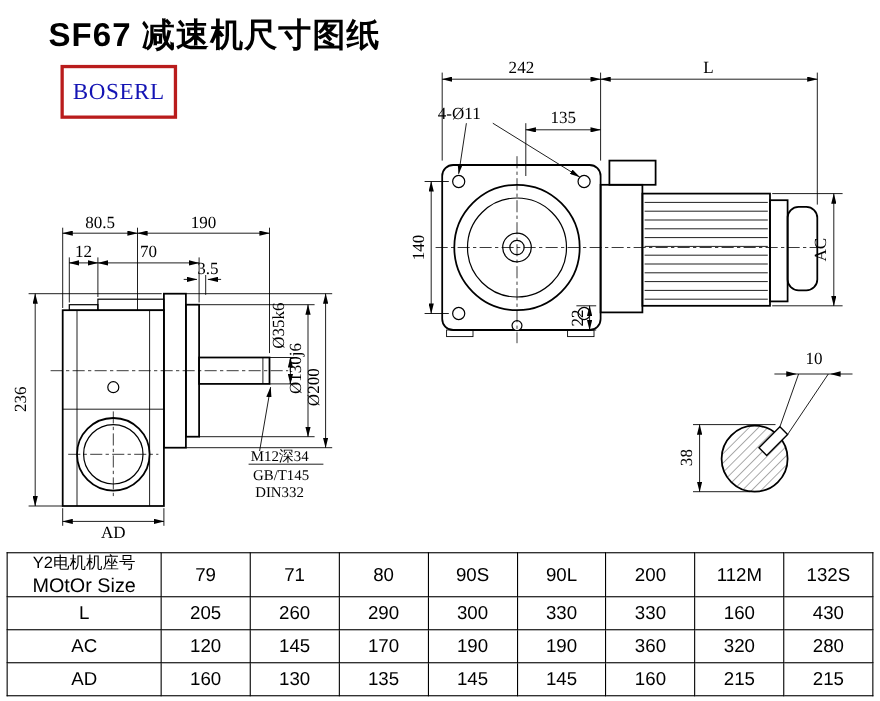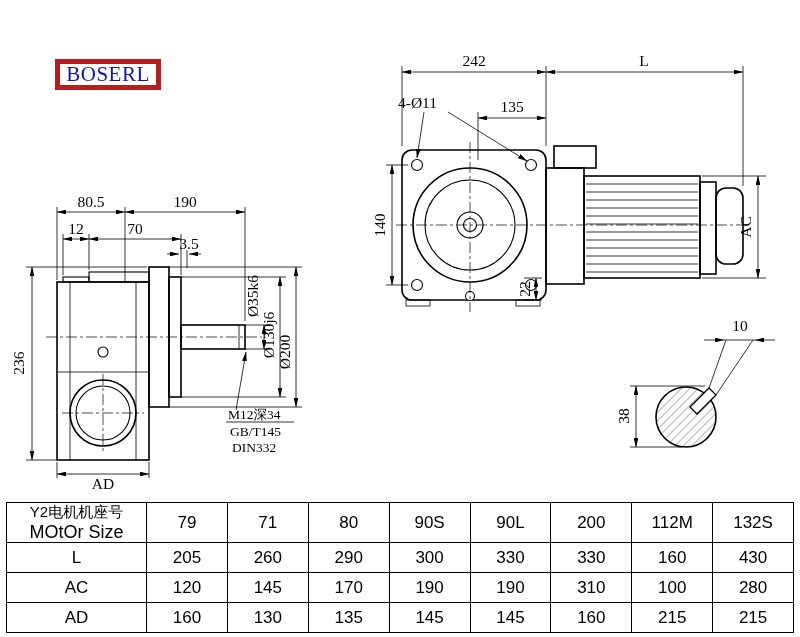--- a/index.html
+++ b/index.html
@@ -1,21 +1,21 @@
 <!DOCTYPE html>
 <html><head>
 <meta charset="utf-8">
 <style>
   * { margin:0; padding:0; box-sizing:border-box; }
   html,body { width:800px; height:637px; background:#fff; font-family:"Liberation Sans", sans-serif; }
   .page { position:relative; width:800px; height:637px; background:#fff; overflow:hidden; }
 
   .title { position:absolute; left:44px; top:12px; font-size:30px; font-weight:bold; color:#000;
            letter-spacing:1px; font-family:"Liberation Sans", sans-serif; white-space:nowrap; }
-  .logo { position:absolute; left:55px; top:59px; width:106px; height:31px; border:5px solid #b91c1c;
+  .logo { position:absolute; left:55px; top:59px; width:106px; height:49px; border:3px solid #b91c1c;
           display:flex; align-items:center; justify-content:center; background:#fff; }
   .logo span { font-family:"Liberation Serif", serif; font-size:21px; color:#1414b4; letter-spacing:.5px; }
 
   svg.drawing { position:absolute; left:0; top:0; }
   .ol  { fill:none; stroke:#000; stroke-width:1.6; }
   .ol1 { fill:none; stroke:#000; stroke-width:1.1; }
   .olw { fill:#fff; stroke:#000; stroke-width:1.1; }
   .tl  { fill:none; stroke:#000; stroke-width:0.8; }
   .cl  { fill:none; stroke:#000; stroke-width:0.7; stroke-dasharray:11 3 3 3; }
   .dim { fill:none; stroke:#000; stroke-width:0.8; }
@@ -30,20 +30,21 @@
                        font-size:17px; color:#000; height:30px; padding:0; }
   table.dim-table tr:first-child td { height:40px; }
   .header-cn { font-size:15px; line-height:1.25; }
   .header-en { font-size:18px; line-height:1.15; }
 </style>
 </head>
 <body>
 
 <div class="page">
 
+  <h1 class="title">SF67 减速机尺寸图纸</h1>
 
   <div class="logo">
     <span>BOSERL</span>
   </div>
 
   <svg class="drawing" width="800" height="502" viewBox="0 0 800 502" xmlns="http://www.w3.org/2000/svg">
     <defs>
       <marker id="arw" viewBox="0 0 12 6" refX="11.5" refY="3" markerWidth="12" markerHeight="6" orient="auto-start-reverse">
           <path d="M0,0 L12,3 L0,6 Z" fill="#000"></path>
         </marker>
@@ -239,22 +240,22 @@
       <td>160</td>
       <td>430</td>
     </tr>
     <tr>
       <td>AC</td>
       <td>120</td>
       <td>145</td>
       <td>170</td>
       <td>190</td>
       <td>190</td>
-      <td>310</td>
-      <td>100</td>
+      <td>360</td>
+      <td>320</td>
       <td>280</td>
     </tr>
     <tr>
       <td>AD</td>
       <td>160</td>
       <td>130</td>
       <td>135</td>
       <td>145</td>
       <td>145</td>
       <td>160</td>

